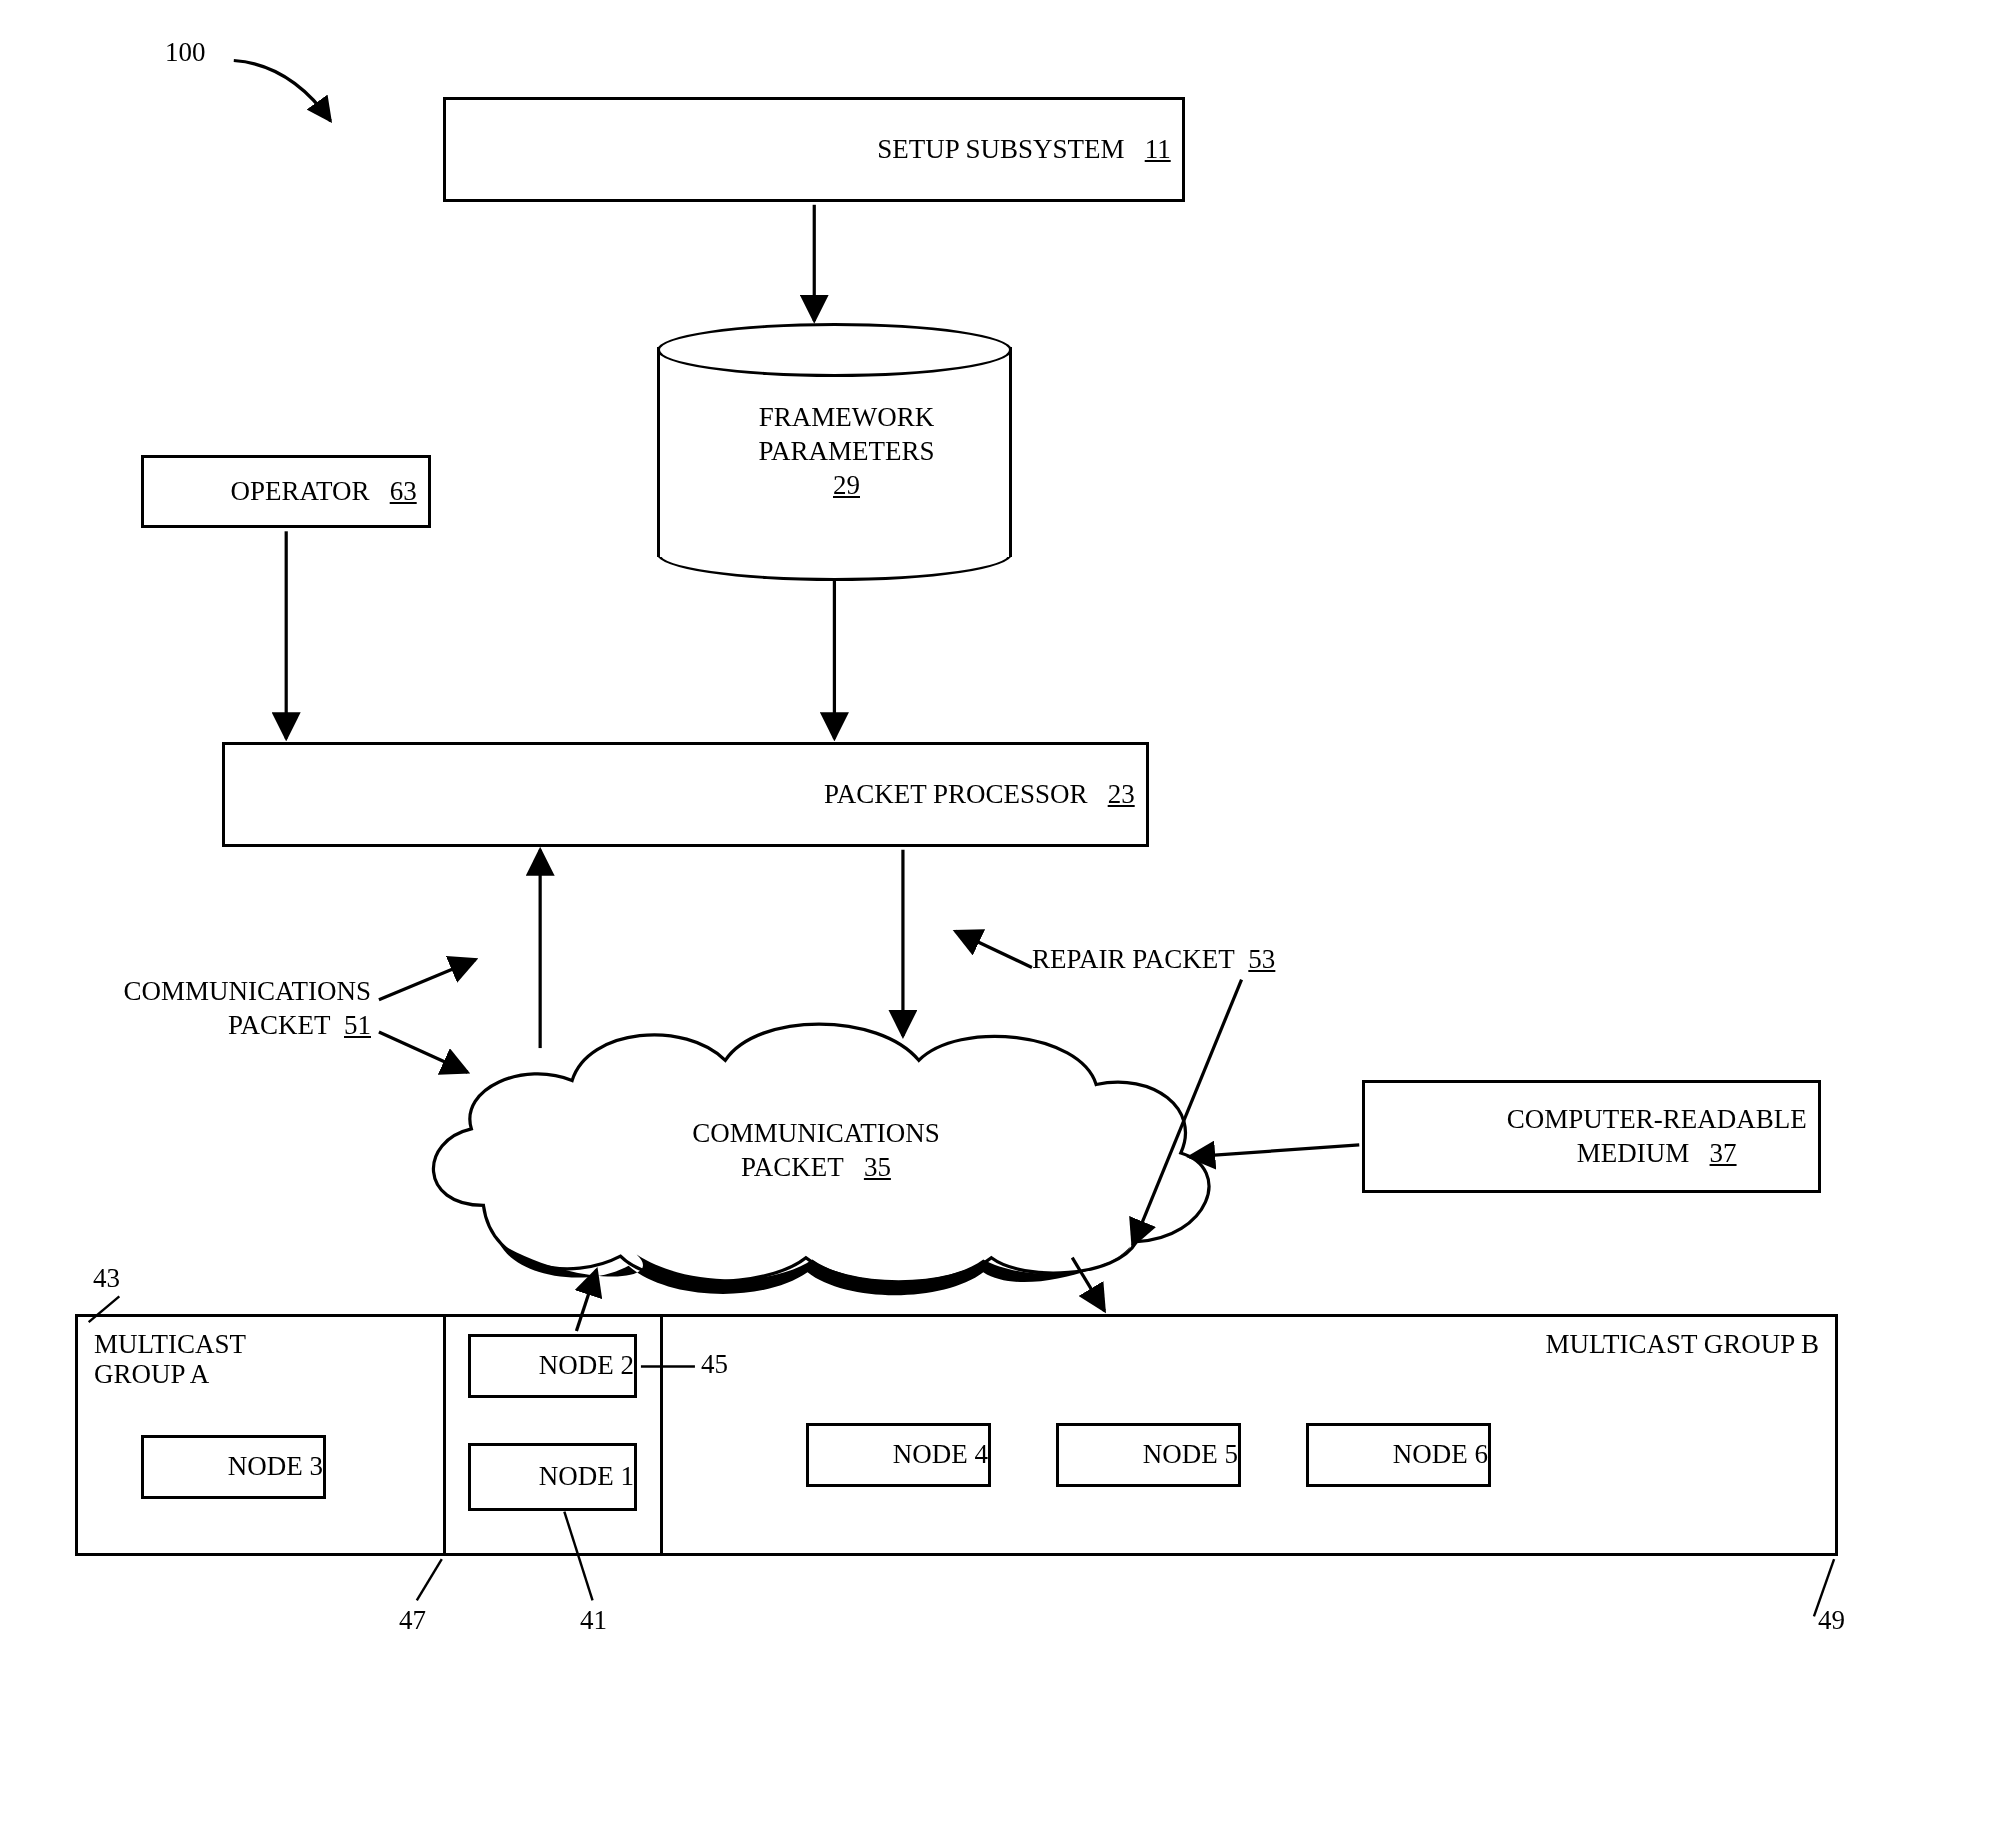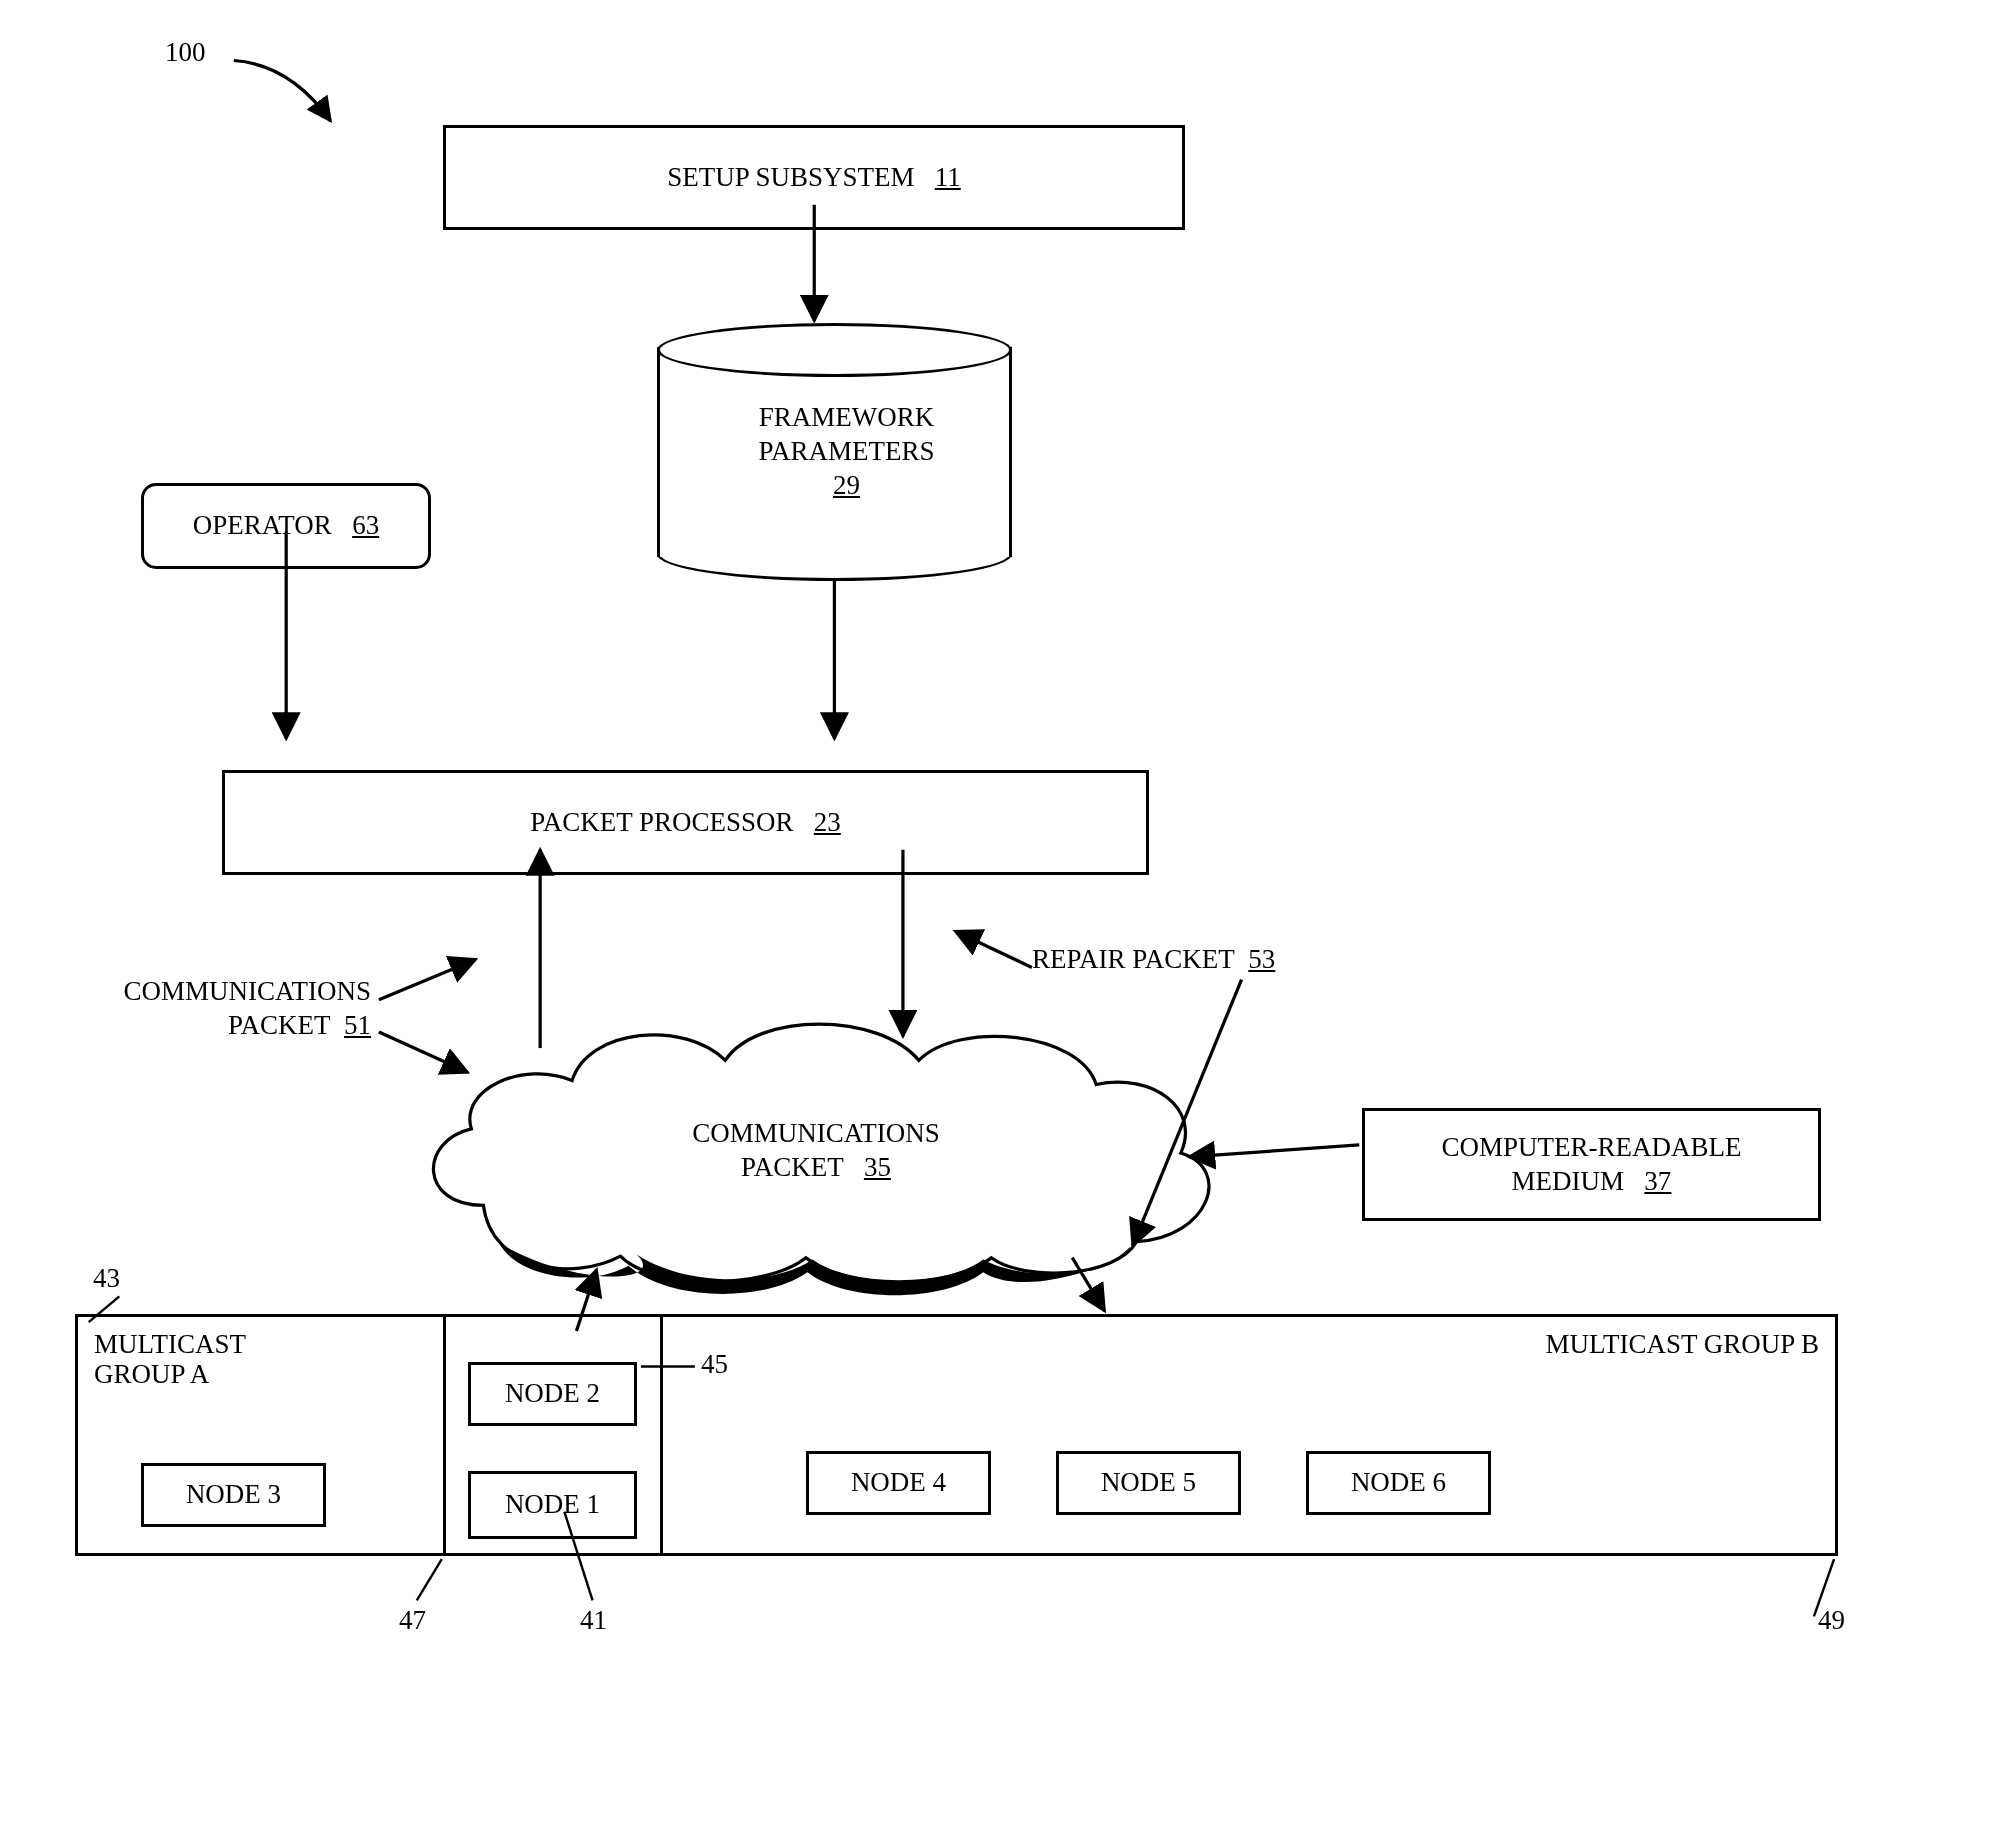--- a/index.html
+++ b/index.html
@@ -15,24 +15,23 @@
     position: relative;
     width: 2005px;
     height: 1843px;
   }
   .box {
     position: absolute;
     border: 3.2px solid #000;
     background: #fff;
     display: flex;
     align-items: center;
-    justify-content: center;
+    justify-content: flex-end;
     text-align: center;
     line-height: 1.25;
-    margin-top: 28px;
   }
   .box .text { padding: 6.4px 11.3px; }
   .label {
     position: absolute;
     text-align: center;
     line-height: 1.25;
     white-space: nowrap;
   }
   .underline { text-decoration: underline; }
 
@@ -130,21 +129,21 @@
   </div>
 
   <div class="cyl" style="left:657px; top:347px; width:355px; height:210px;padding-left:24px;">
     <div class="text" style="position:relative; z-index:2;">
       <span>FRAMEWORK</span><br>
       <span>PARAMETERS</span><br>
       <span class="underline">29</span>
     </div>
   </div>
 
-  <div class="box" style="left:141px; top:455px; width:290px; height:86px;border-radius:15px;">
+  <div class="box" style="left:141px; top:455px; width:290px; height:73px;">
     <div class="text">
       <span>OPERATOR</span>&nbsp;&nbsp;
       <span class="underline">63</span>
     </div>
   </div>
 
   <div class="box" style="left:222px; top:742px; width:927px; height:105px;">
     <div class="text">
       <span>PACKET PROCESSOR</span>&nbsp;&nbsp;
       <span class="underline">23</span>

